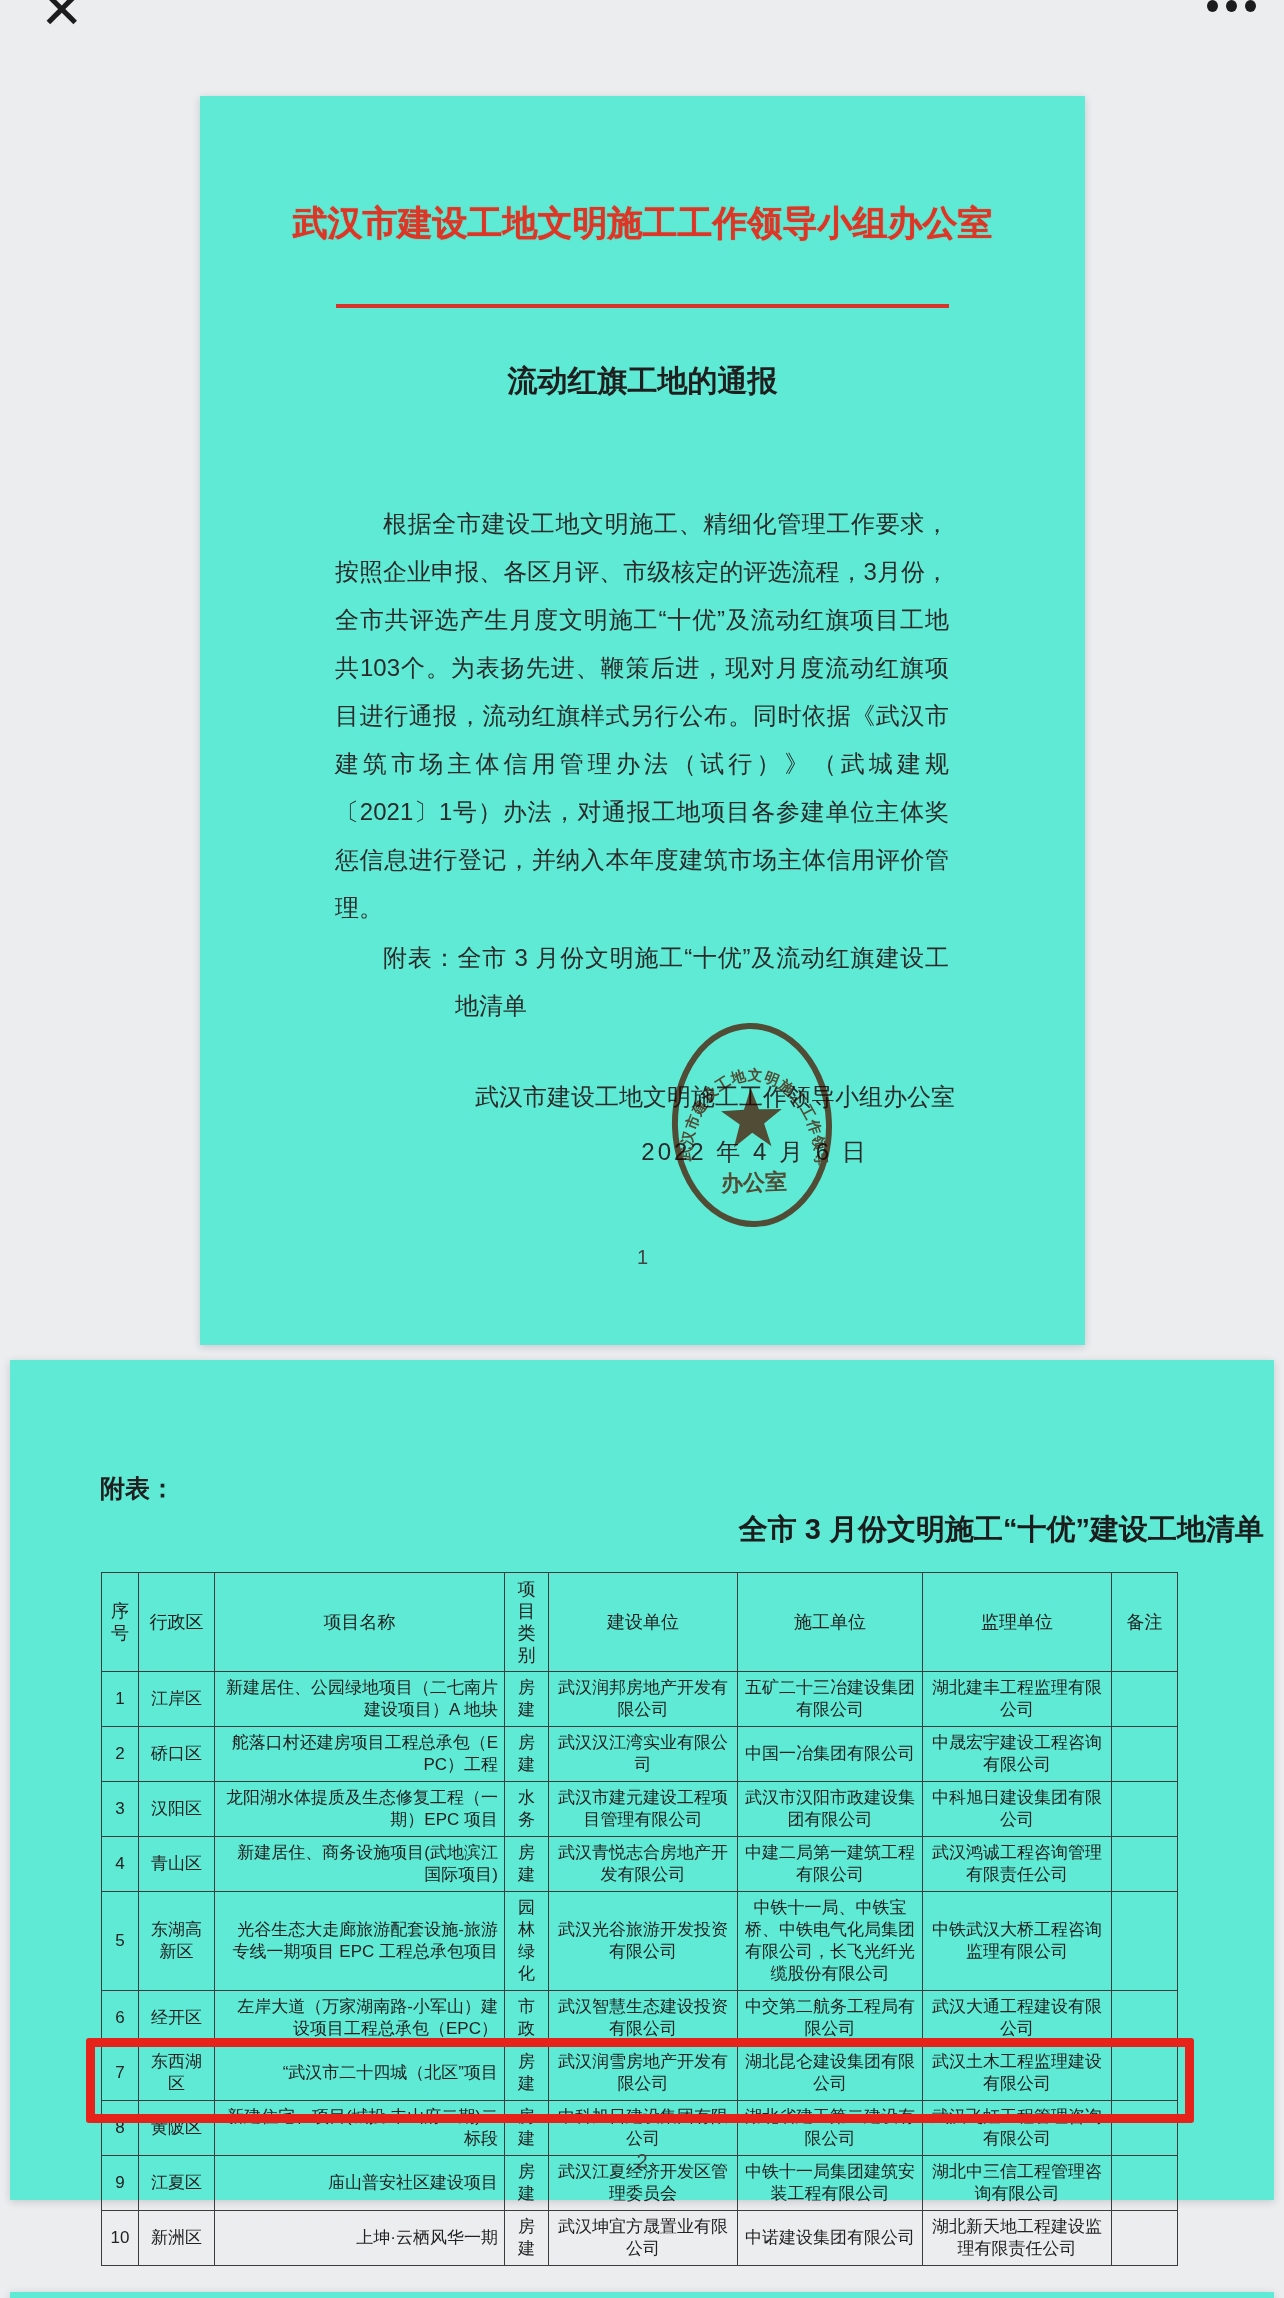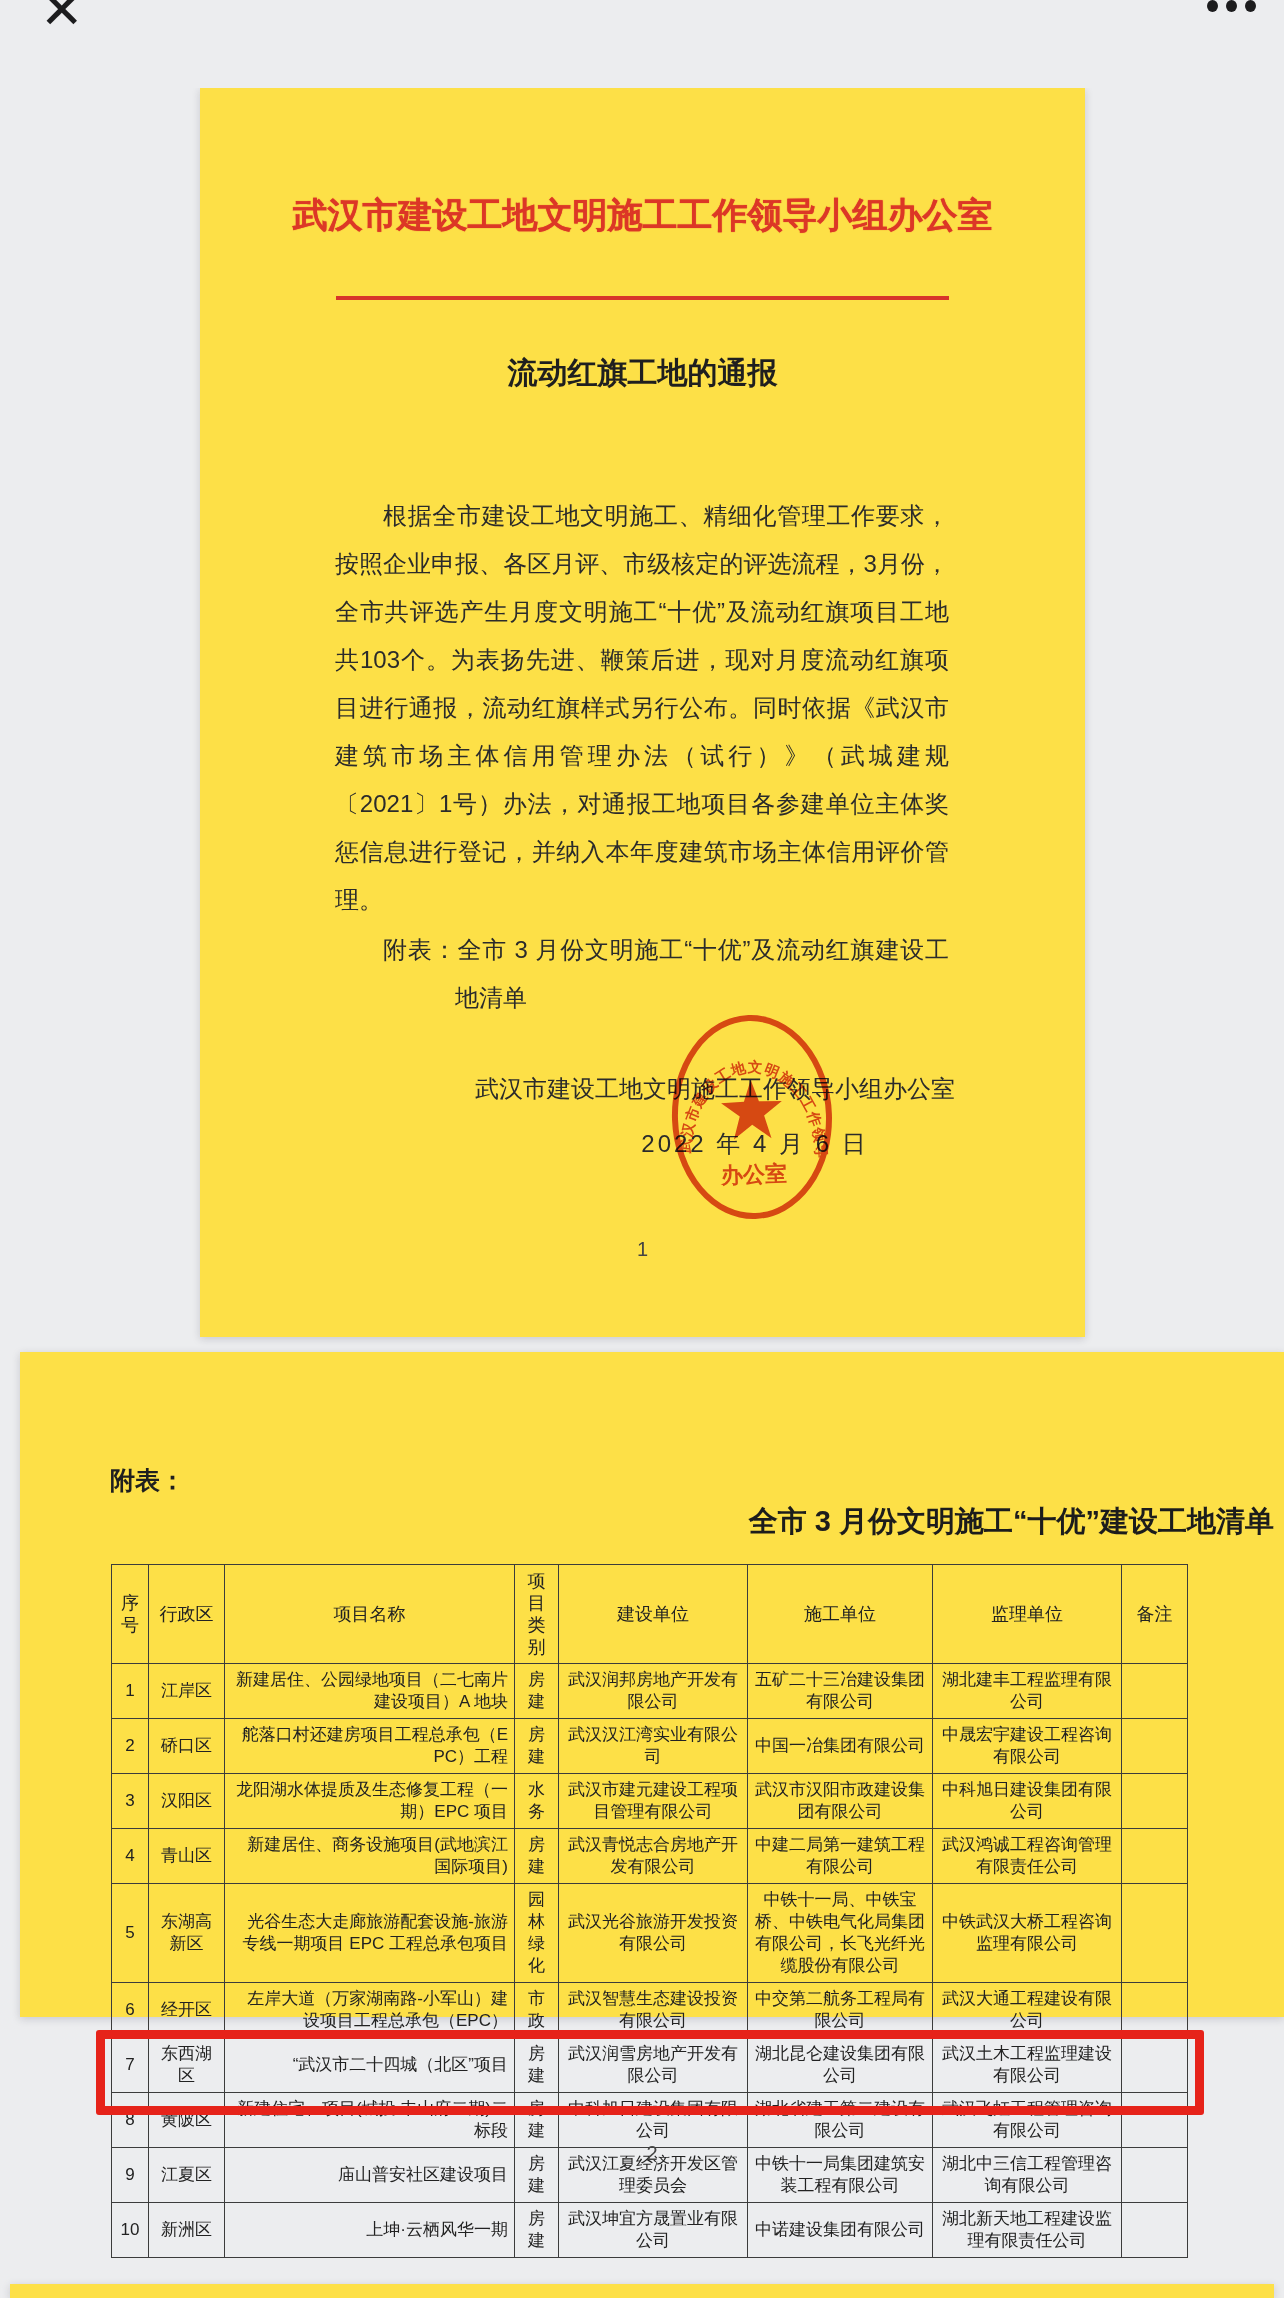--- a/index.html
+++ b/index.html
@@ -6,23 +6,23 @@
   .screen{position:relative;width:1284px;height:2298px;overflow:hidden;
           background:#ecedef;font-family:"Liberation Sans",sans-serif;color:#262626;}
   
   .topbar{position:absolute;top:0;left:0;width:100%;height:88px;background:#ecedef;z-index:5;}
   .close-btn{position:absolute;top:-16px;left:40px;border:none;background:none;cursor:pointer;
              font-size:52px;font-weight:300;color:#1c1c1e;line-height:1;padding:0;}
   .more-btn{position:absolute;top:-6px;right:26px;border:none;background:none;cursor:pointer;
             display:flex;gap:8px;padding:6px 2px;}
   .more-btn .dot{width:11px;height:12px;border-radius:50%;background:#1c1c1e;display:block;}
   
-  .page{position:absolute;background:#fde047;box-shadow:0 2px 8px rgba(40,40,60,.18);}
+  .page{position:absolute;background:#5eead4;box-shadow:0 2px 8px rgba(40,40,60,.18);margin-top:8px;}
   .page1{left:200px;top:88px;width:885px;height:1249px;}
-  .page2{left:20px;top:1352px;width:1264px;height:665px;}
+  .page2{left:10px;top:1352px;width:1264px;height:840px;}
   .page3{left:10px;top:2284px;width:1264px;height:14px;}
   
   .red-header{position:absolute;top:104px;left:0;width:100%;text-align:center;
               font-size:35px;font-weight:900;color:#dc3726;letter-spacing:0px;
               text-shadow:0 0 1px #dc3726;}
   .red-rule{position:absolute;top:208px;left:136px;width:613px;height:4px;background:#d8342a;}
   .doc-title{position:absolute;top:262px;left:0;width:100%;text-align:center;
              font-size:30px;font-weight:bold;line-height:46px;color:#1f1f1f;}
   .p1-content{position:absolute;top:404px;left:135px;width:614px;
               font-size:24px;line-height:48px;color:#2b2b2b;}

